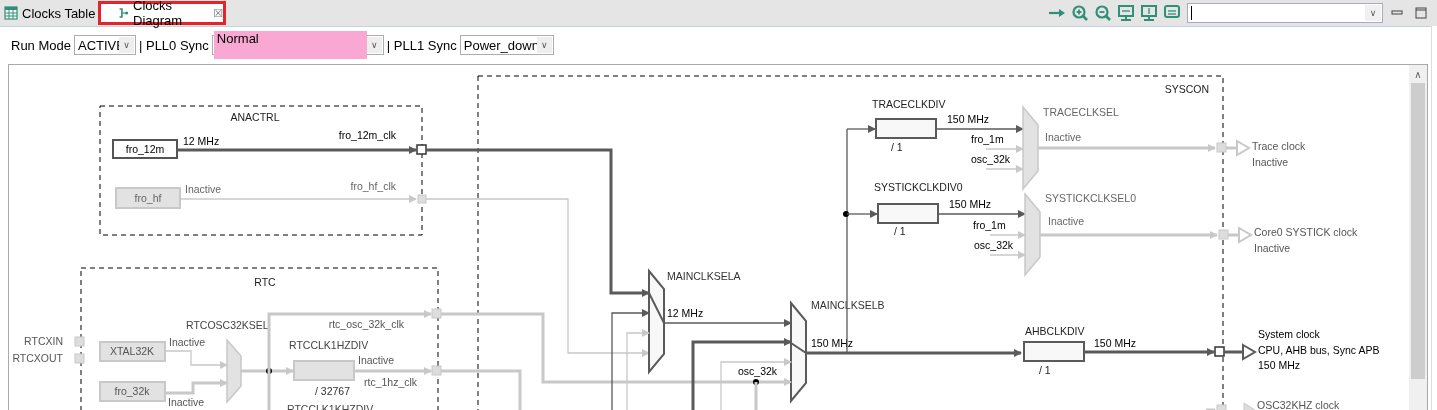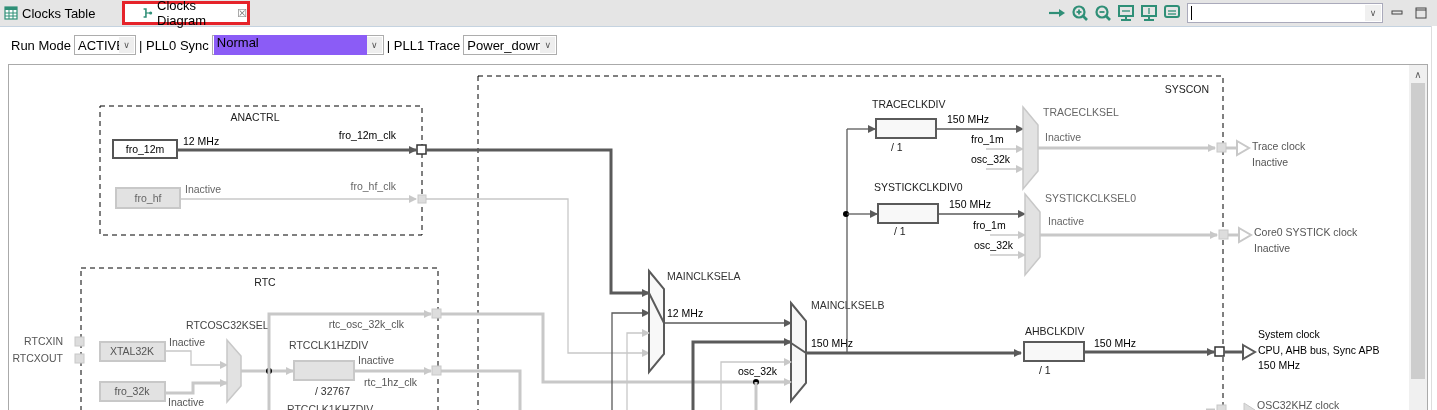--- a/index.html
+++ b/index.html
@@ -1,20 +1,20 @@
 <!DOCTYPE html>
 <html><head>
 <meta charset="utf-8">
 <style>
   html,body{margin:0;padding:0;}
   body{width:1437px;height:410px;overflow:hidden;background:#fff;font-family:"Liberation Sans",sans-serif;position:relative;}
   .tabbar{position:absolute;left:0;top:0;width:1437px;height:26px;background:#e5e5e5;border-bottom:1px solid #c5d3e0;}
   .tab{position:absolute;top:2px;height:22px;display:flex;align-items:center;font-size:13px;color:#000;}
   .tab1{left:4px;}
-  .tab2{left:98px;top:1px;height:24px;width:128px;border:3px solid #e5232a;background:#fff;box-sizing:border-box;padding-left:17px;margin-left:24px;}
+  .tab2{left:98px;top:1px;height:24px;width:128px;border:3px solid #e5232a;background:#fff;box-sizing:border-box;padding-left:17px;}
   .tab-icon{display:inline-block;width:14px;height:14px;margin-right:4px;}
   .close-x{margin-left:8px;font-size:11px;color:#777;}
   .tools{position:absolute;top:3px;right:0;display:flex;align-items:center;}
   .tool{width:20px;height:20px;margin-right:3px;display:flex;align-items:center;justify-content:center;}
   .combo-top{width:196px;height:20px;border:1px solid #aab;background:#fff;box-sizing:border-box;position:relative;margin-left:2px;}
   .combo-top .caret{position:absolute;left:3px;top:2px;width:1px;height:14px;background:#000;}
   .combo-top .dd{position:absolute;right:1px;top:1px;width:16px;height:16px;background:#f0f0f0;font-size:9px;display:flex;align-items:center;justify-content:center;color:#555;}
   .winbtn{width:20px;height:20px;display:flex;align-items:center;justify-content:center;margin-left:4px;}
   .toolbar{position:absolute;left:0;top:27px;width:1437px;height:36px;display:flex;align-items:center;font-size:13px;color:#000;padding-left:11px;box-sizing:border-box;border-radius:7px;}
   .sel{height:20px;border:1px solid #adadad;background:#fff;box-sizing:border-box;display:flex;align-items:center;font-size:13px;position:relative;margin:0 3px;}
@@ -116,24 +116,24 @@
 </div>
 
 <div class="toolbar">
   <span>Run Mode</span>
   <div class="sel" style="width:62px">
     <span class="v">ACTIVE</span>
     <div class="dd">∨</div>
   </div>
   <span>| PLL0 Sync</span>
   <div class="sel" style="width:172px">
-    <span class="v" id="pll0v" style="background:#8b5cf6;width:150px;height:20px;line-height:16px;margin-left:1px;">Normal</span>
+    <span class="v" id="pll0v" style="background:#f9a8d4;width:150px;height:28px;line-height:16px;margin-left:1px;">Normal</span>
     <div class="dd">∨</div>
   </div>
-  <span>| PLL1 Trace</span>
+  <span>| PLL1 Sync</span>
   <div class="sel" style="width:94px">
     <span class="v">Power_down</span>
     <div class="dd">∨</div>
   </div>
 </div>
 
 <div class="canvas">
 <svg width="1402" height="346" style="position:absolute;left:0;top:0">
   <defs>
     <marker id="ad" markerWidth="8" markerHeight="8" refX="7" refY="4" orient="auto" markerUnits="userSpaceOnUse">

